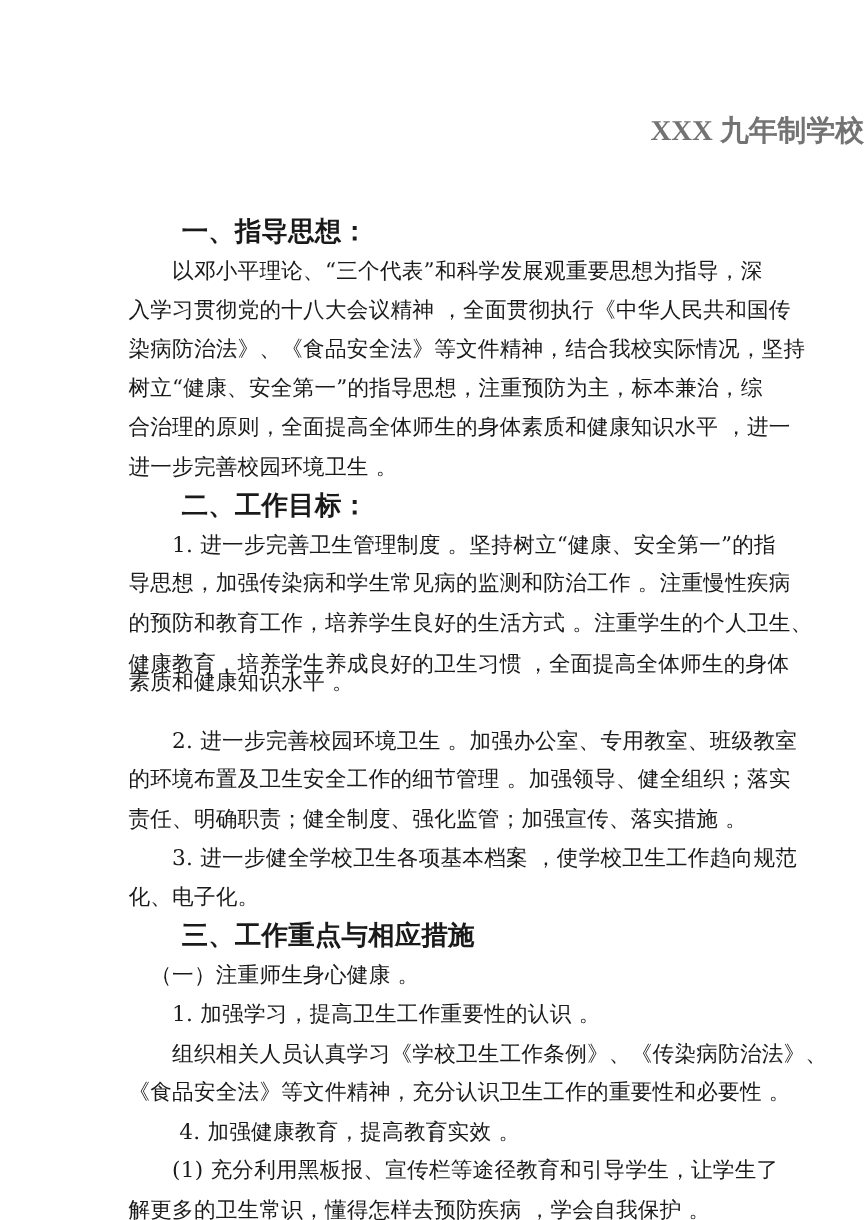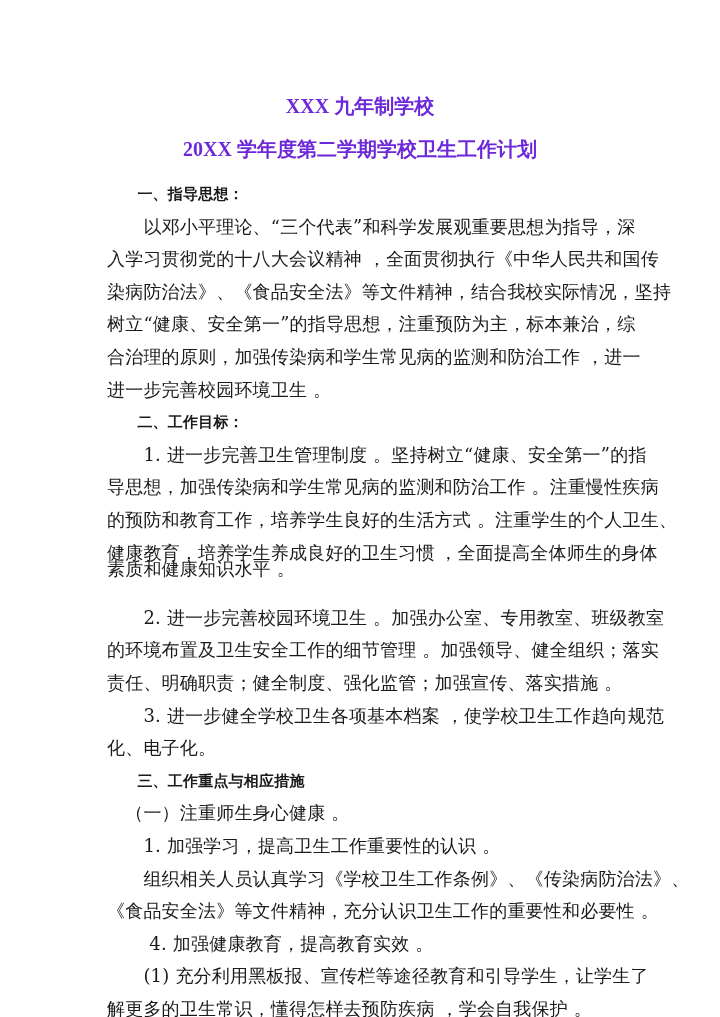--- a/index.html
+++ b/index.html
@@ -1,42 +1,41 @@
 <!DOCTYPE html>
 <html><head>
 <meta charset="utf-8">
 <style>
   html, body { margin:0; padding:0; background:#ffffff; }
   body { width:720px; height:1017px; position:relative; overflow:hidden;
          font-family:"DejaVu Serif", "Liberation Serif", serif; color:#1a1a1a; }
   .page { position:absolute; left:0; top:0; width:720px; height:1017px; }
-  .title { position:absolute; left:0; width:720px; text-align:center;
-           font-family:"Liberation Serif","DejaVu Serif", serif; font-weight:bold; font-size:20px; color:#6d28d9; }
+  .title { position:absolute; left:0; width:720px; text-align:right;
+           font-family:"Liberation Serif","DejaVu Serif", serif; font-weight:bold; font-size:24px; color:#737373; }
   .t1 { top:93px; }
   .t2 { top:136px; }
   .line { position:absolute; left:107px; width:506px; font-size:18px; line-height:24px;
           white-space:nowrap; text-align:justify; text-align-last:justify; letter-spacing:0.2px; }
   .line.last { text-align-last:left; }
-  .head { font-family:"DejaVu Sans", sans-serif; font-weight:bold; font-size:15px; text-align-last:left; }
+  .head { font-family:"DejaVu Sans", sans-serif; font-weight:bold; font-size:22px; text-align-last:left; }
   .pagenum { position:absolute; top:940px; left:0; width:720px; text-align:center;
              font-family:"Liberation Serif", serif; font-size:13px; color:#222; }
 </style>
 </head>
 <body>
 
 <div class="page">
   <div class="title t1">XXX 九年制学校</div>
-  <div class="title t2">20XX 学年度第二学期学校卫生工作计划</div>
   <div id="body-lines">
       <div class="line head" style="top: 182px;">　　一、指导思想：</div>
       <div class="line" style="top: 214.6px;">　　以邓小平理论、“三个代表”和科学发展观重要思想为指导，深</div>
       <div class="line" style="top: 247.2px;">入学习贯彻党的十八大会议精神 ，全面贯彻执行《中华人民共和国传</div>
       <div class="line" style="top: 279.8px;">染病防治法》、《食品安全法》等文件精神，结合我校实际情况，坚持</div>
       <div class="line" style="top: 312.4px;">树立“健康、安全第一”的指导思想，注重预防为主，标本兼治，综</div>
-      <div class="line" style="top: 345px;">合治理的原则，加强传染病和学生常见病的监测和防治工作 ，进一</div>
+      <div class="line" style="top: 345px;">合治理的原则，全面提高全体师生的身体素质和健康知识水平 ，进一</div>
       <div class="line last" style="top: 377.6px;">进一步完善校园环境卫生 。</div>
       <div class="line head" style="top: 410.2px;">　　二、工作目标：</div>
       <div class="line" style="top: 442.8px;">　　1. 进一步完善卫生管理制度 。坚持树立“健康、安全第一”的指</div>
       <div class="line" style="top: 475.4px;">导思想，加强传染病和学生常见病的监测和防治工作 。注重慢性疾病</div>
       <div class="line" style="top: 508px;">的预防和教育工作，培养学生良好的生活方式 。注重学生的个人卫生、</div>
       <div class="line" style="top: 540.6px; font-family: Liberation Serif, serif;">健康教育，培养学生养成良好的卫生习惯 ，全面提高全体师生的身体</div>
       <div class="line last" style="top: 557px;">素质和健康知识水平 。</div>
       <div class="line" style="top: 605.8px;">　　2. 进一步完善校园环境卫生 。加强办公室、专用教室、班级教室</div>
       <div class="line" style="top: 638.4px;">的环境布置及卫生安全工作的细节管理 。加强领导、健全组织；落实</div>
       <div class="line last" style="top: 671px;">责任、明确职责；健全制度、强化监管；加强宣传、落实措施 。</div>

